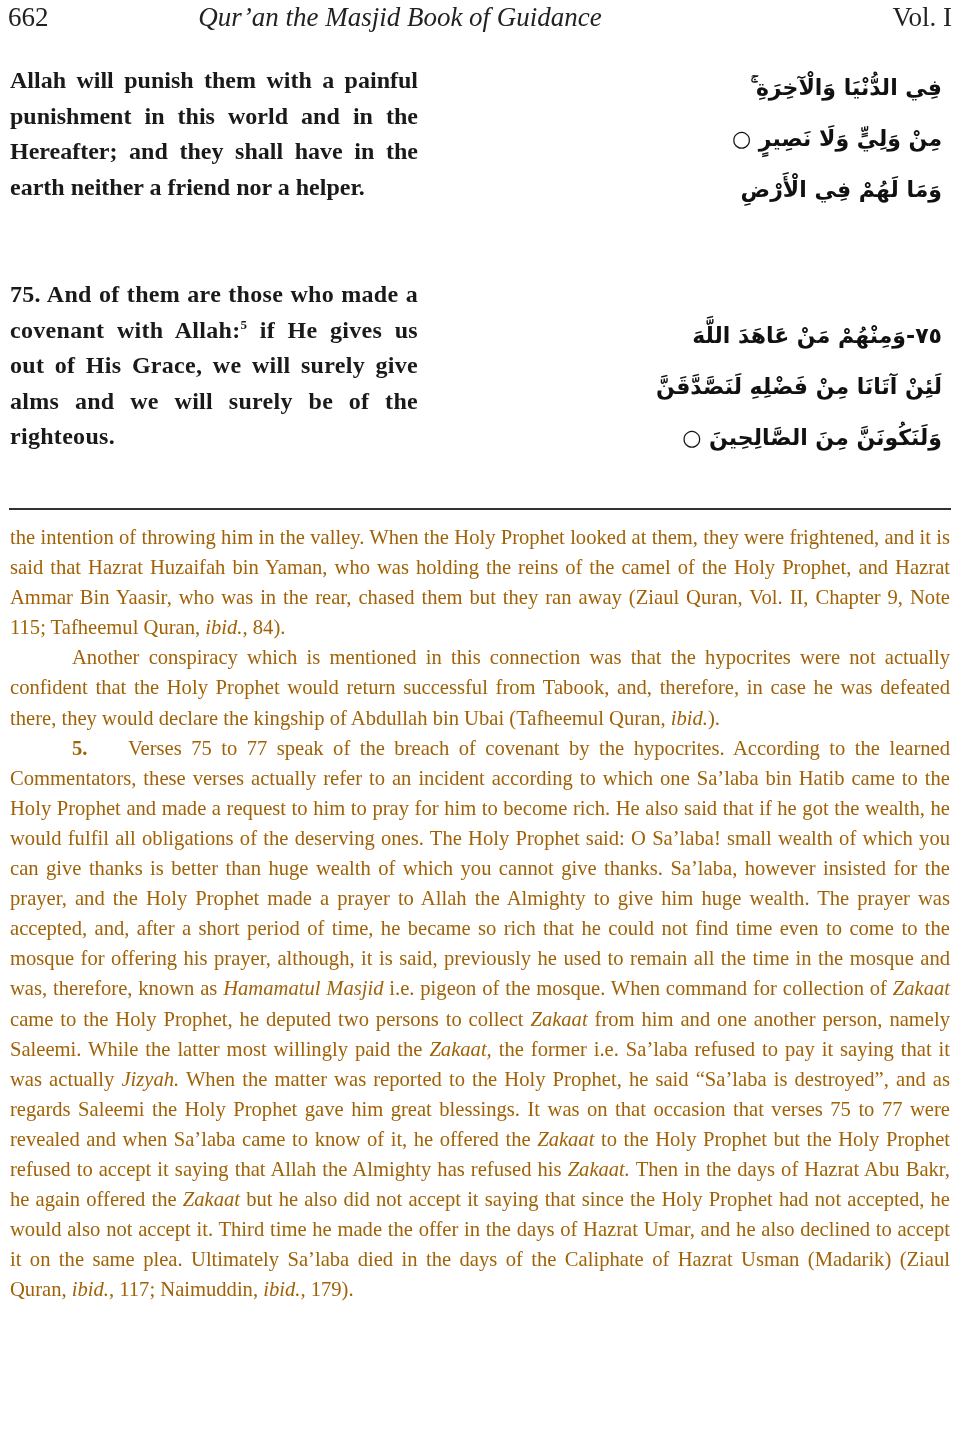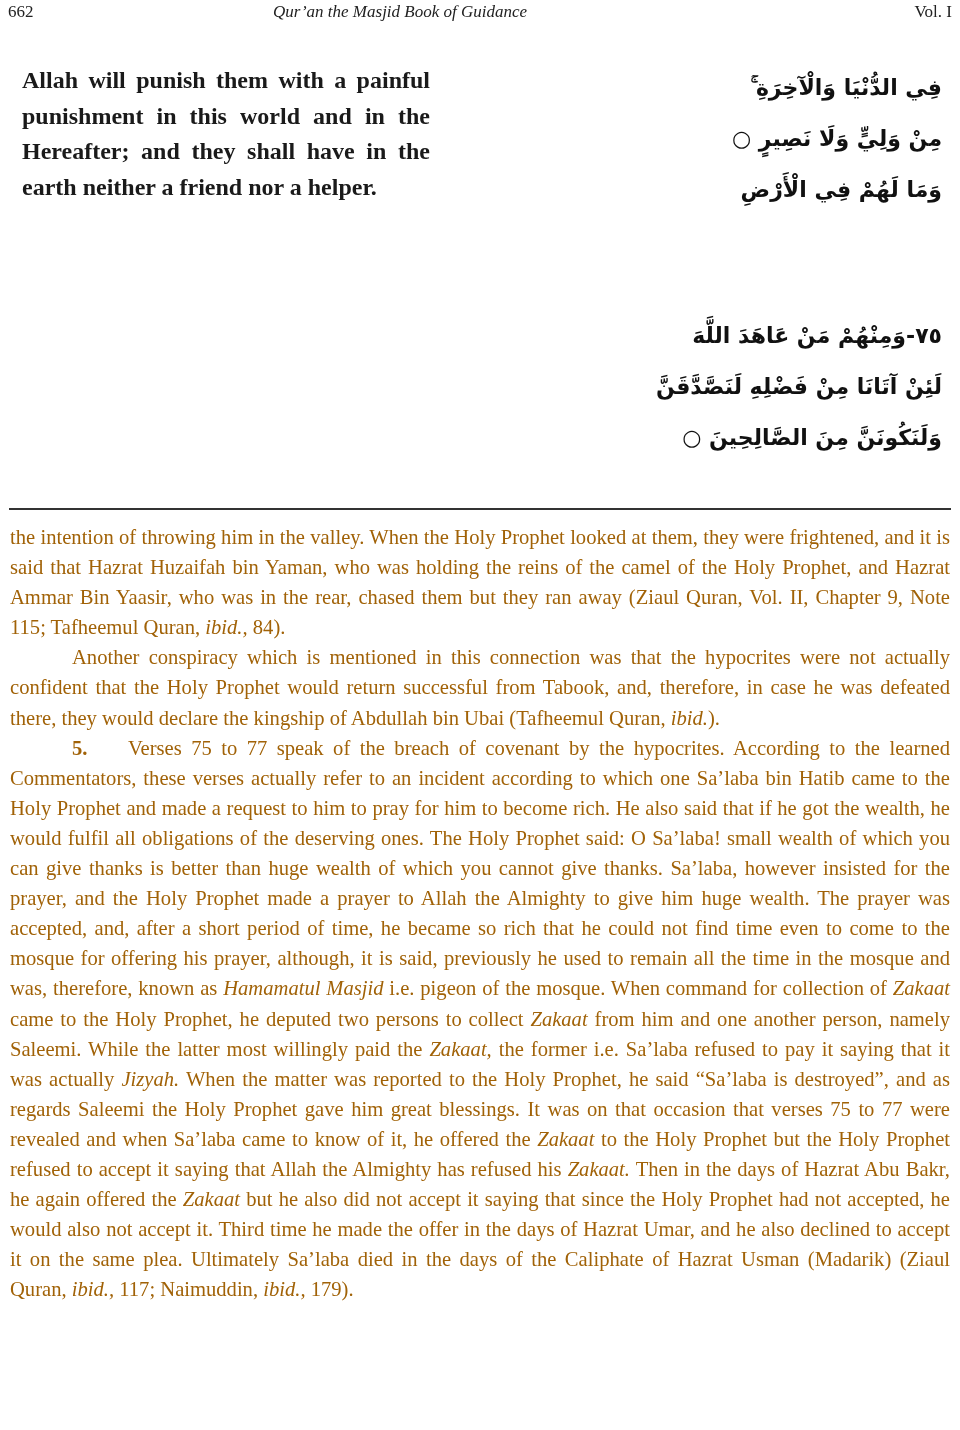--- a/index.html
+++ b/index.html
@@ -1,27 +1,27 @@
 <!DOCTYPE html>
 <html><head>
 <meta charset="utf-8">
 <style>
   html, body { margin: 0; padding: 0; background: #ffffff; }
   body { width: 960px; height: 1430px; overflow: hidden; position: relative; color: #1a1a1a; }
   .page { position: absolute; left: 0; top: 0; width: 960px; height: 1430px; }
 
   .header { position: absolute; top: 2px; left: 8px; right: 8px; height: 34px;
-    font-family: "Liberation Serif", "DejaVu Serif", serif; font-size: 17px; color: #222; }
+    font-family: "Liberation Serif", "DejaVu Serif", serif; font-size: 27px; color: #222; }
   .header .num { position: absolute; left: 0; top: 0; }
   .header .title { position: absolute; left: 0; right: 0; top: 0; text-align: center; font-style: italic; padding-right: 160px; }
   .header .vol { position: absolute; right: 0; top: 0; }
 
   .verse-en { position: absolute; left: 10px; width: 408px;
     font-family: "Liberation Serif", "DejaVu Serif", serif; font-weight: bold; font-size: 24px;
-    line-height: 35.5px; text-align: justify; text-align-last: left; color: #1a1a1a; margin-left: 12px; }
+    line-height: 35.5px; text-align: justify; text-align-last: left; color: #1a1a1a; }
   .verse-en.v1 { top: 63px; }
   .verse-en.v2 { top: 277px; letter-spacing: 0.3px; }
   .verse-en sup { font-size: 13px; line-height: 0; vertical-align: 9px; }
 
   .verse-ar { position: absolute; right: 18px; width: 360px; direction: rtl; text-align: right;
     font-family: "DejaVu Sans", sans-serif; font-weight: bold; font-size: 22px; line-height: 51px; color: #111; }
   .verse-ar.a1 { top: 62px; }
   .verse-ar.a2 { top: 310px; }
   .verse-ar .line { display: block; white-space: nowrap; }
 
@@ -46,20 +46,21 @@
     <span class="vol">Vol. I</span>
   </div>
 
   <div class="verse-en v1">Allah will punish them with a painful punishment in this world and in the Hereafter; and they shall have in the earth neither a friend nor a helper.</div>
   <div class="verse-ar a1">
     <span class="line">فِي الدُّنْيَا وَالْآخِرَةِ ۚ</span>
     <span class="line">مِنْ وَلِيٍّ وَلَا نَصِيرٍ ○</span>
     <span class="line">وَمَا لَهُمْ فِي الْأَرْضِ</span>
   </div>
 
+  <div class="verse-en v2"><span>75.</span> <span>And of them are those who made a covenant with Allah:</span><sup>5</sup><span> if He gives us out of His Grace, we will surely give alms and we will surely be of the righteous.</span></div>
   <div class="verse-ar a2">
     <span class="line">٧٥-وَمِنْهُمْ مَنْ عَاهَدَ اللَّهَ</span>
     <span class="line">لَئِنْ آتَانَا مِنْ فَضْلِهِ لَنَصَّدَّقَنَّ</span>
     <span class="line">وَلَنَكُونَنَّ مِنَ الصَّالِحِينَ ○</span>
   </div>
 
   <div class="rule"></div>
 
   <div class="commentary">
     <p><span>the intention of throwing him in the valley. When the Holy Prophet looked at them, they were frightened, and it is said that Hazrat Huzaifah bin Yaman, who was holding the reins of the camel of the Holy Prophet, and Hazrat Ammar Bin Yaasir, who was in the rear, chased them but they ran away (Ziaul Quran, Vol. II, Chapter 9, Note 115; Tafheemul Quran, </span><i>ibid.,</i><span> 84).</span></p>

